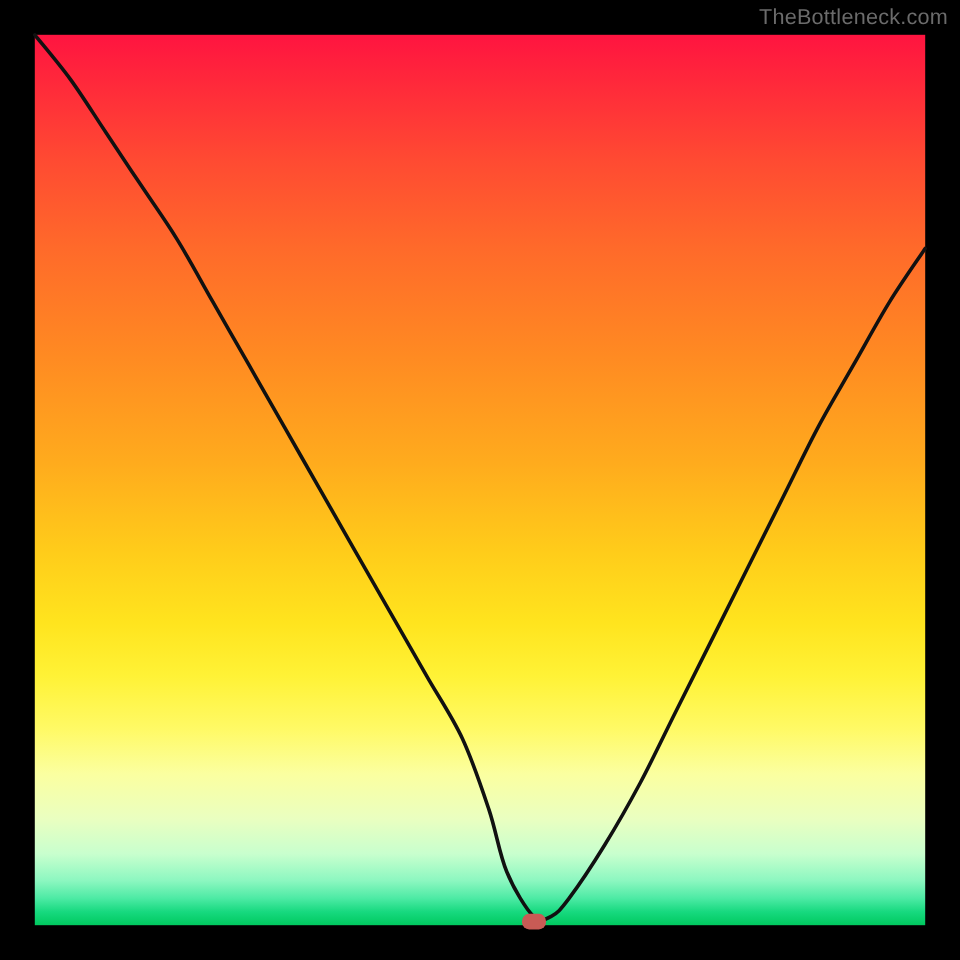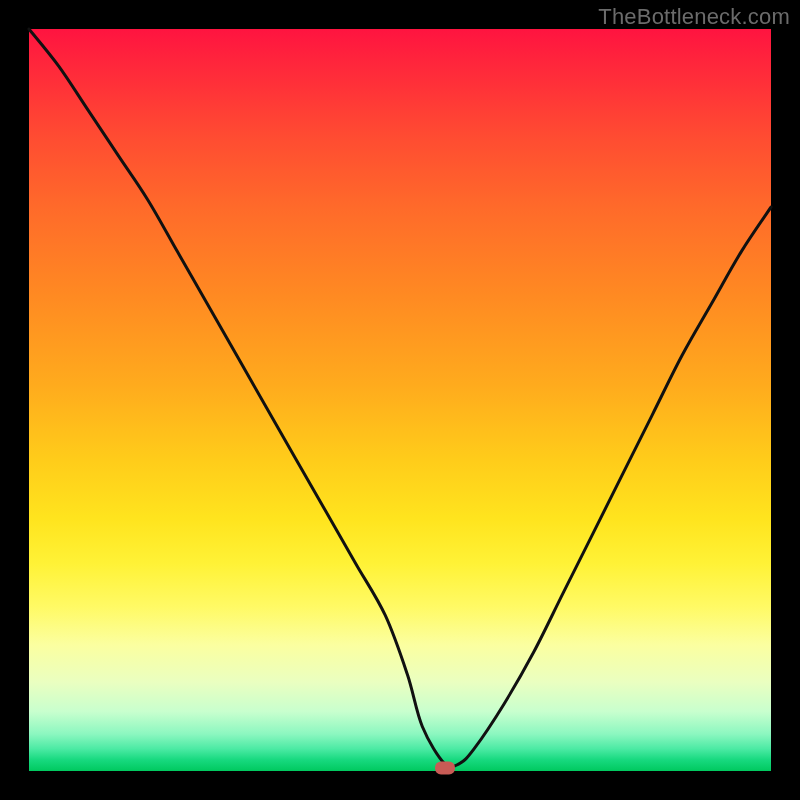--- a/index.html
+++ b/index.html
@@ -66,21 +66,21 @@
     height: 13px;
     border-radius: 6px;
     background: #c85b55;
     transform: translate(-50%, -50%);
   }
   .watermark {
     position: absolute;
     top: 4px;
     right: 10px;
     color: #6b6b6b;
-    font-size: 22px;
+    font-size: 18px;
     font-weight: 500;
     letter-spacing: 0.2px;
     user-select: none;
     margin-left: 44px;
   }
 </style>
 </head>
 <body>
 
 <div class="frame">

